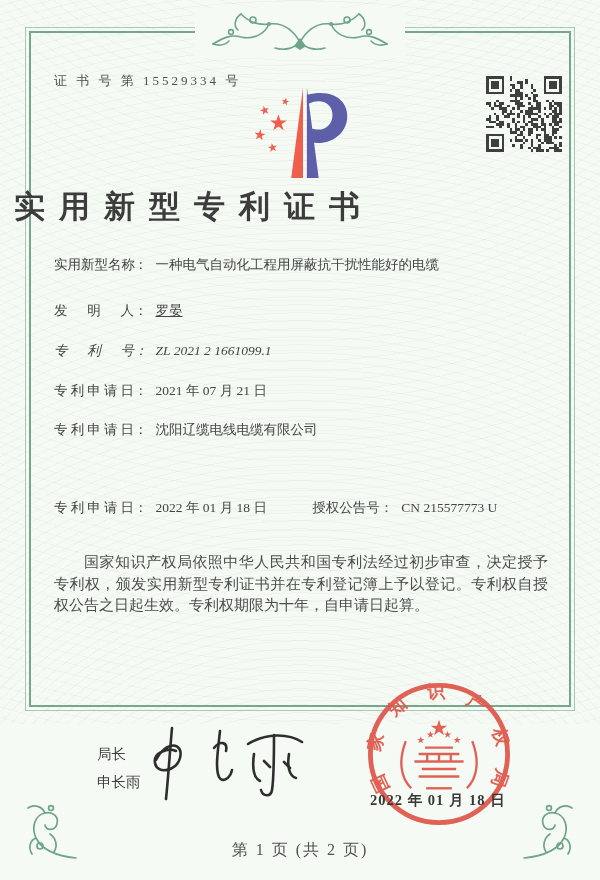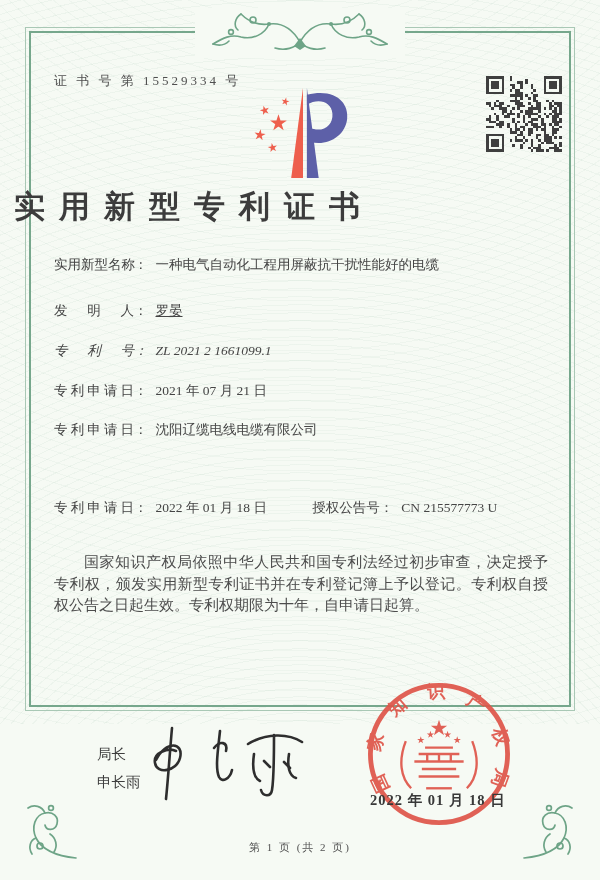--- a/index.html
+++ b/index.html
@@ -54,21 +54,21 @@
   .sig-stroke{stroke:#2e2e2e;stroke-width:2.6;fill:none;stroke-linecap:round;stroke-linejoin:round;}
 
   .seal{position:absolute;left:364px;top:679px;width:150px;height:150px;opacity:.92;z-index:2;}
   .seal-stroke{stroke:var(--seal-red);fill:none;}
   .seal-fill{fill:var(--seal-red);}
   .seal-char{font-size:16.5px;font-weight:bold;fill:var(--seal-red);}
   .seal-date{position:absolute;left:370px;top:791px;font-size:14.5px;font-weight:bold;
     color:#383838;letter-spacing:1px;z-index:4;white-space:nowrap;}
 
   .footer{position:absolute;left:0;top:840px;width:100%;text-align:center;
-    font-size:11px;color:#525252;letter-spacing:2px;}
+    font-size:16px;color:#525252;letter-spacing:2px;}
 </style>
 </head>
 <body>
 
 <div class="page">
 
   <div class="frame-outer"></div>
   <div class="frame-inner"></div>
 
   <div class="orn-top">

